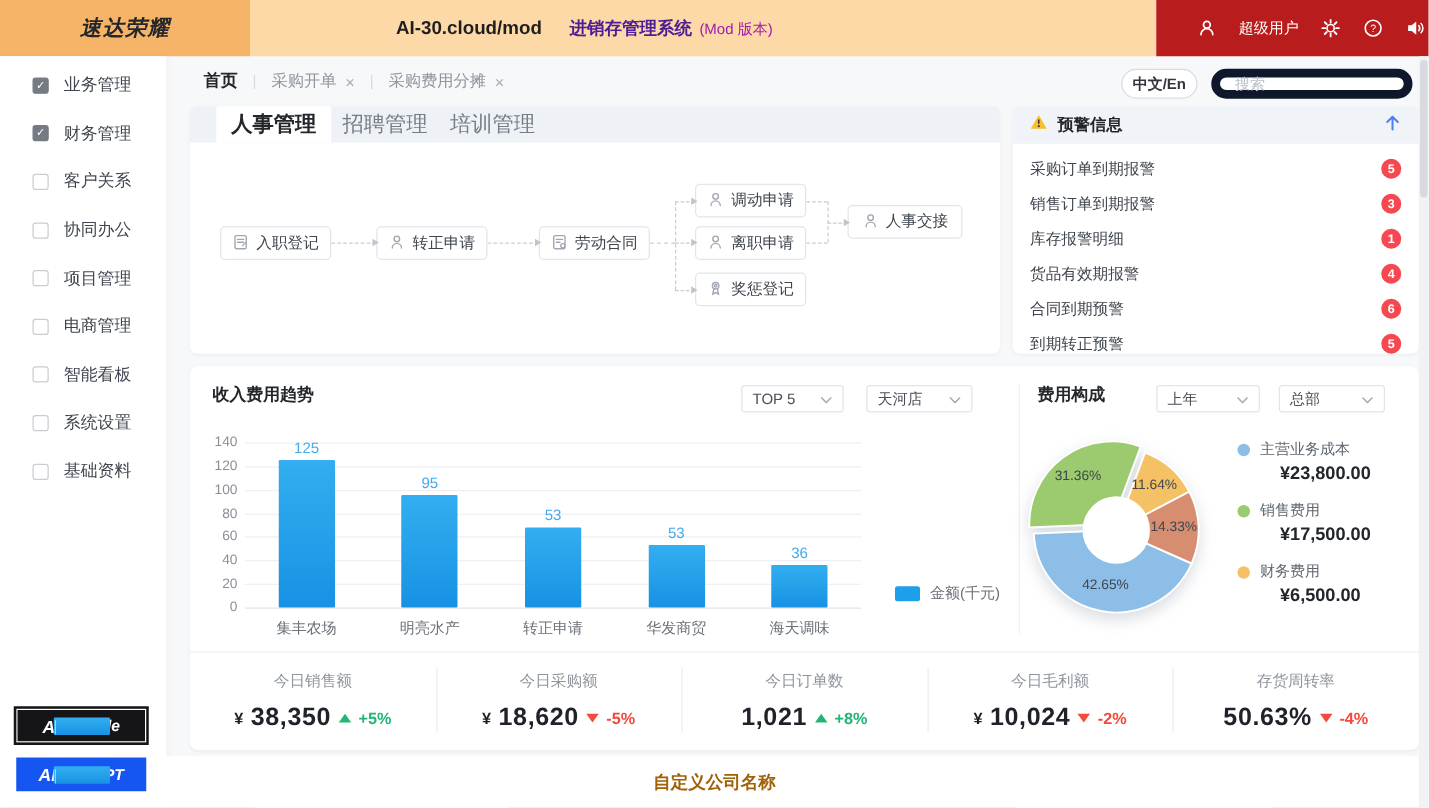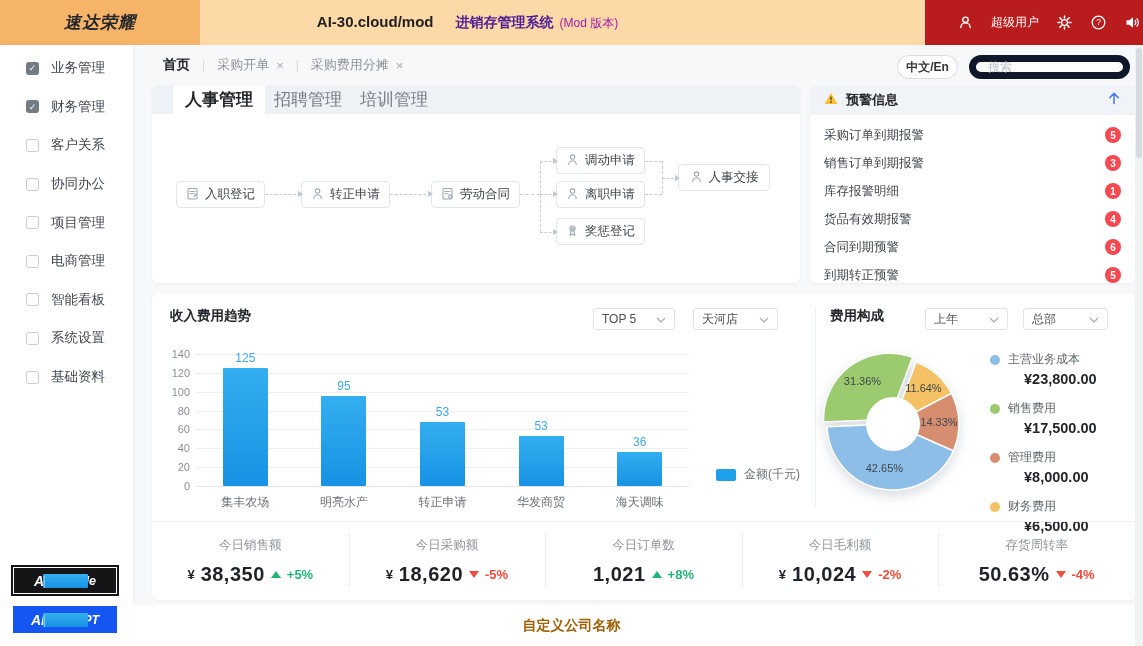--- a/index.html
+++ b/index.html
@@ -438,27 +438,20 @@
         </div>
         <div class="pl-row">
           <div class="pl-top">
             <span class="pl-dot" style="background: rgb(155, 203, 110);"></span>
             <span class="pl-name">销售费用</span>
           </div>
           <div class="pl-amt">¥17,500.00</div>
         </div>
         <div class="pl-row">
           <div class="pl-top">
-            <span class="pl-dot" style="background: rgb(214, 141, 112);"></span>
-            <span class="pl-name">管理费用</span>
-          </div>
-          <div class="pl-amt">¥8,000.00</div>
-        </div>
-        <div class="pl-row">
-          <div class="pl-top">
             <span class="pl-dot" style="background: rgb(244, 194, 100);"></span>
             <span class="pl-name">财务费用</span>
           </div>
           <div class="pl-amt">¥6,500.00</div>
         </div>
       </div>
 
     <div id="stats-row">
         <div class="stat-cell">
           <div class="stat-label">今日销售额</div>

